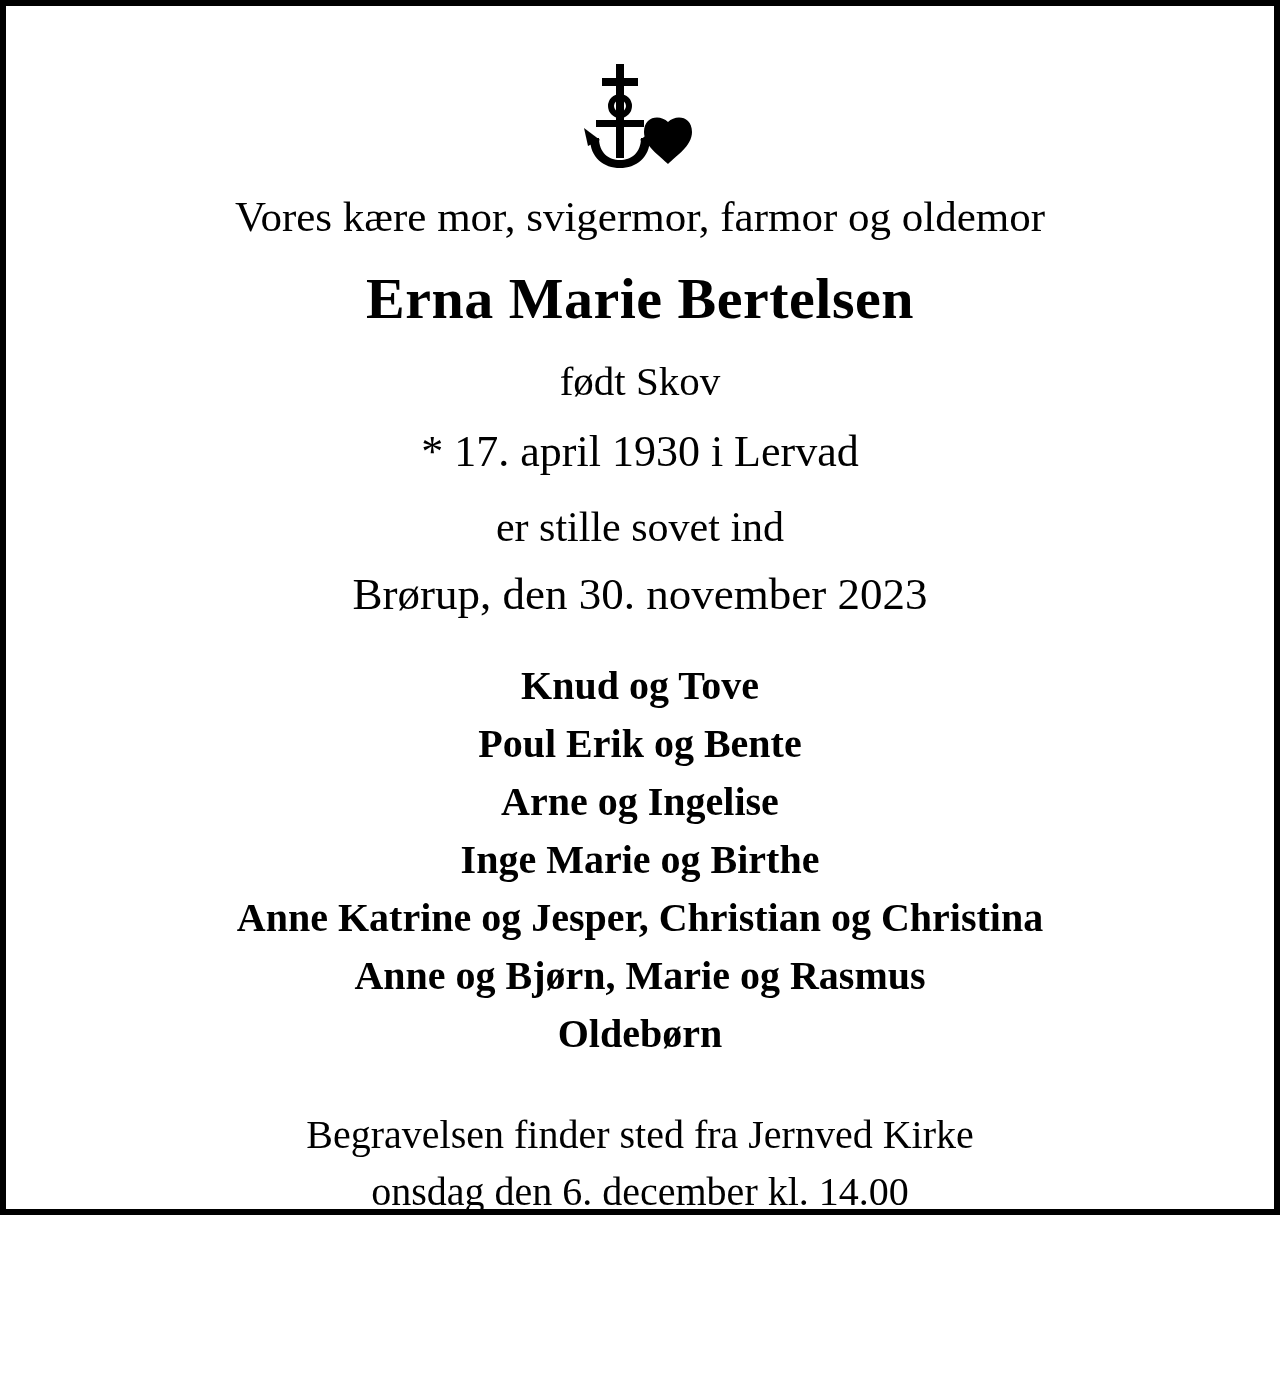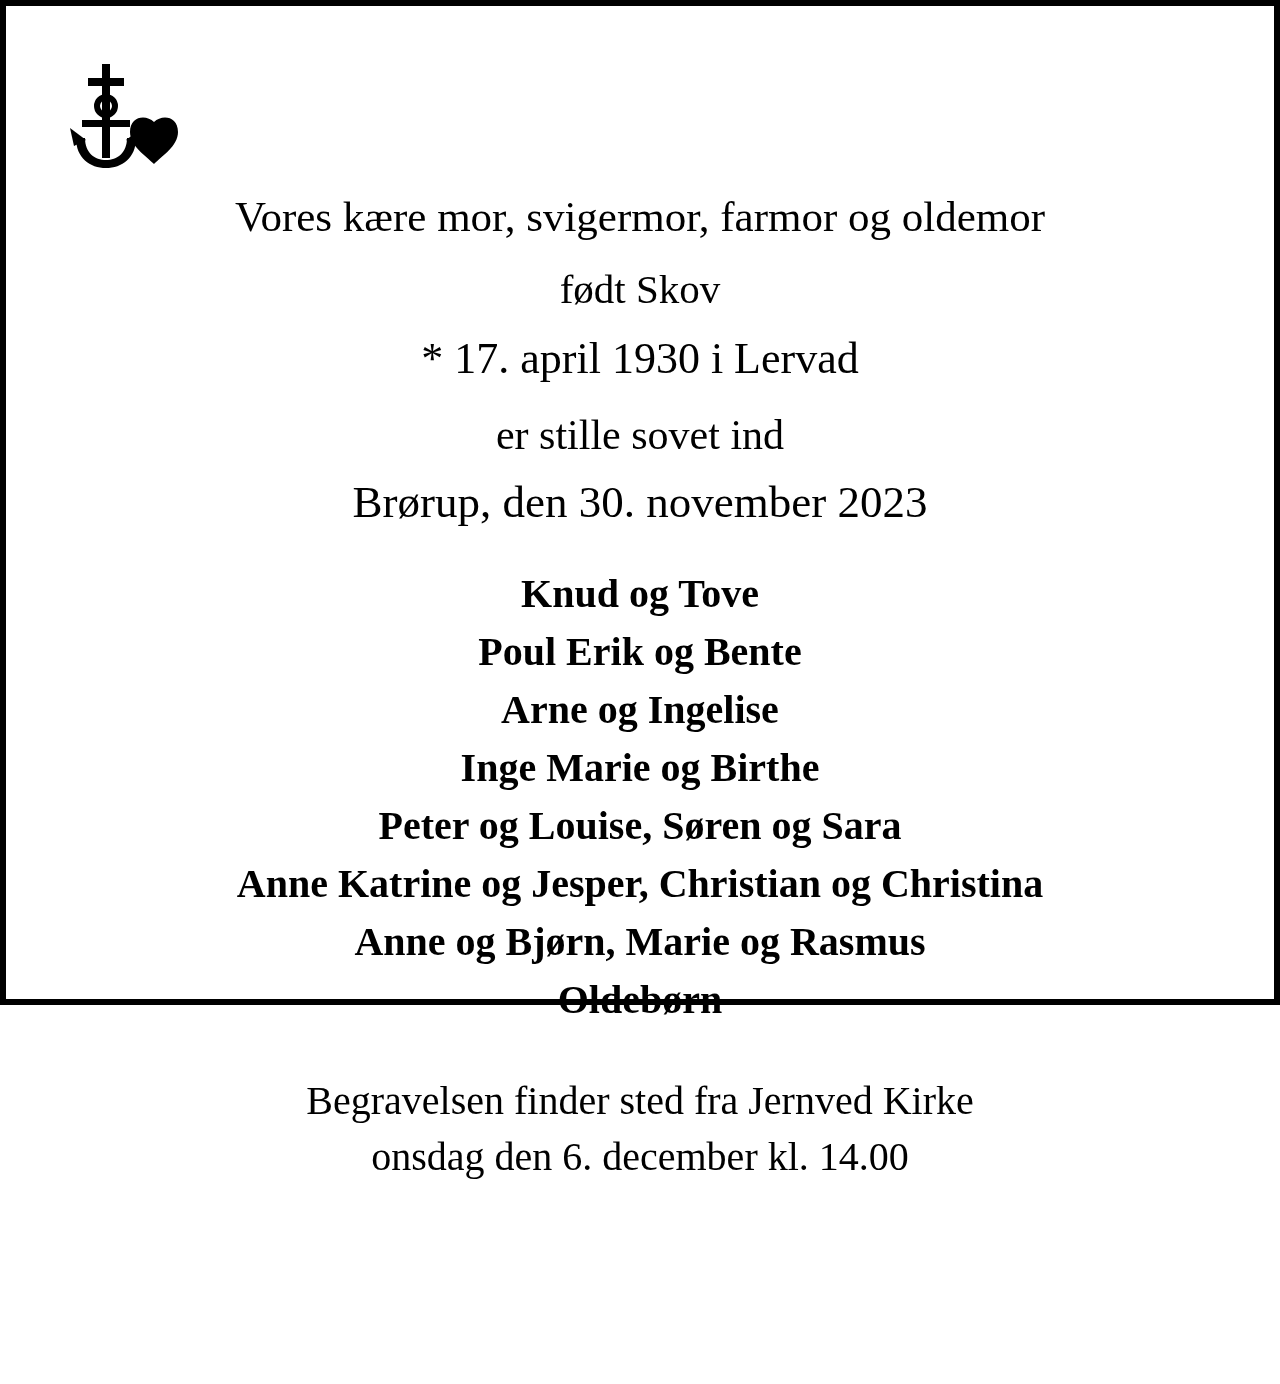--- a/index.html
+++ b/index.html
@@ -11,26 +11,27 @@
   body {
     width: 1280px;
     height: 1384px;
     font-family: "Liberation Serif", "DejaVu Serif", serif;
     color: #000000;
     overflow: hidden;
   }
   .notice {
     box-sizing: border-box;
     width: 1280px;
-    height: 1005px;
+    height: 1215px;
     border: 6px solid #000000;
     background: #ffffff;
     padding: 48px 60px 40px 60px;
     display: flex;
     flex-direction: column;
+    align-items: center;
     font-family: Liberation Serif, serif;
   }
   .symbol {
     width: 120px;
     height: 112px;
     display: block;
     margin: 8px 0 18px 0;
   }
   .line {
     text-align: center;
@@ -106,35 +107,35 @@
         <path d="M4 66 L20 78 L8 84 Z"></path>
         <path d="M76 66 L60 78 L72 84 Z"></path>
 
         <path d="M88 60 C80 52 64 54 64 70 C64 84 80 94 88 102 C96 94 112 84 112 70 C112 54 96 52 88 60 Z"></path>
       </g>
     </svg>
   </div>
 
   <div class="line intro">Vores kære mor, svigermor, farmor og oldemor</div>
 
+  <div class="line name">Erna Marie Bertelsen</div>
 
   <div class="line maiden">født Skov</div>
 
   <div class="line born">* 17. april 1930 i Lervad</div>
 
   <div class="line passed">er stille sovet ind</div>
 
   <div class="line place-date">Brørup, den 30. november 2023</div>
 
   <div class="survivors">
     <div>Knud og Tove</div>
     <div>Poul Erik og Bente</div>
     <div>Arne og Ingelise</div>
     <div>Inge Marie og Birthe</div>
-    <div>Peter og Louise, Søren og Sara</div>
     <div>Anne Katrine og Jesper, Christian og Christina</div>
     <div>Anne og Bjørn, Marie og Rasmus</div>
     <div>Oldebørn</div>
   </div>
 
   <div class="funeral">
     <div>Begravelsen finder sted fra Jernved Kirke</div>
     <div>onsdag den 6. december kl. 14.00</div>
   </div>
 

